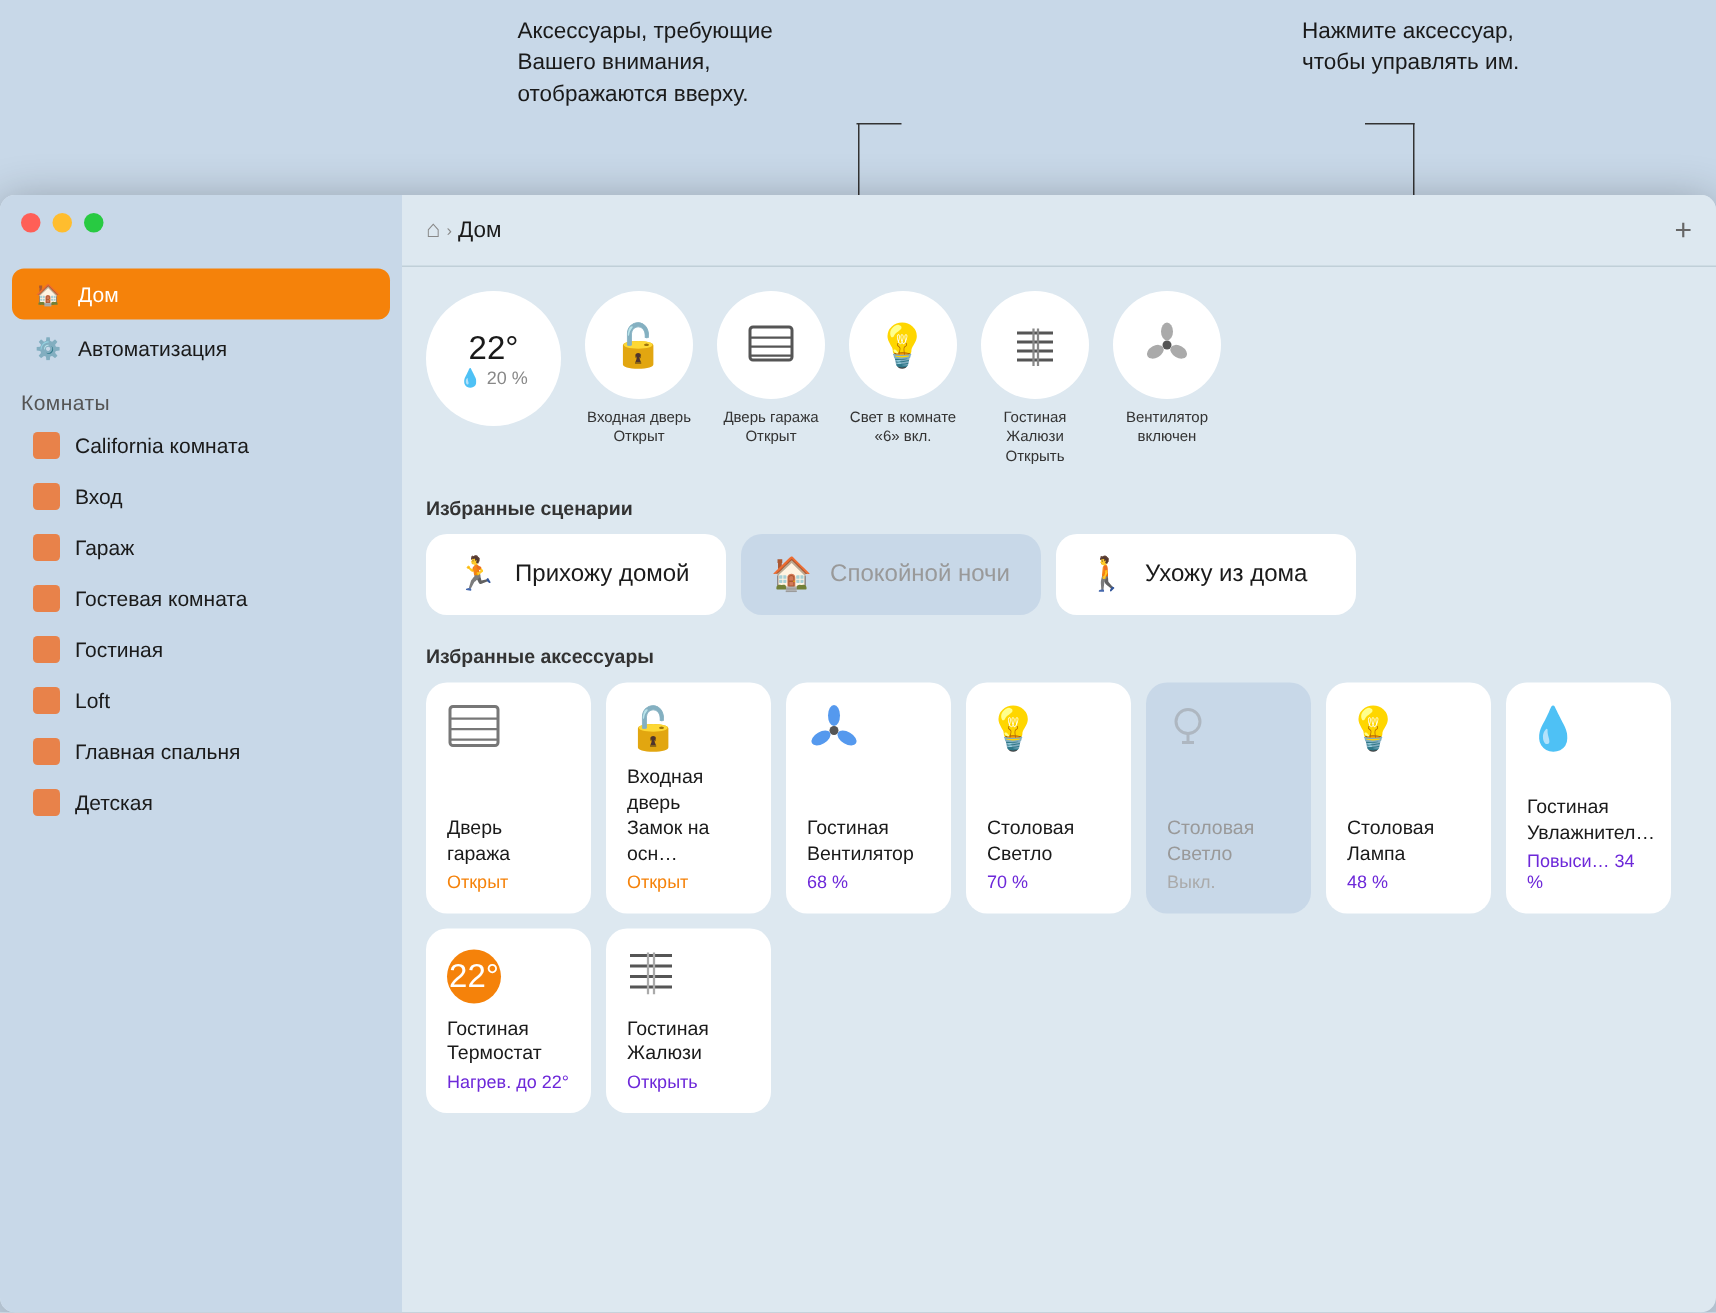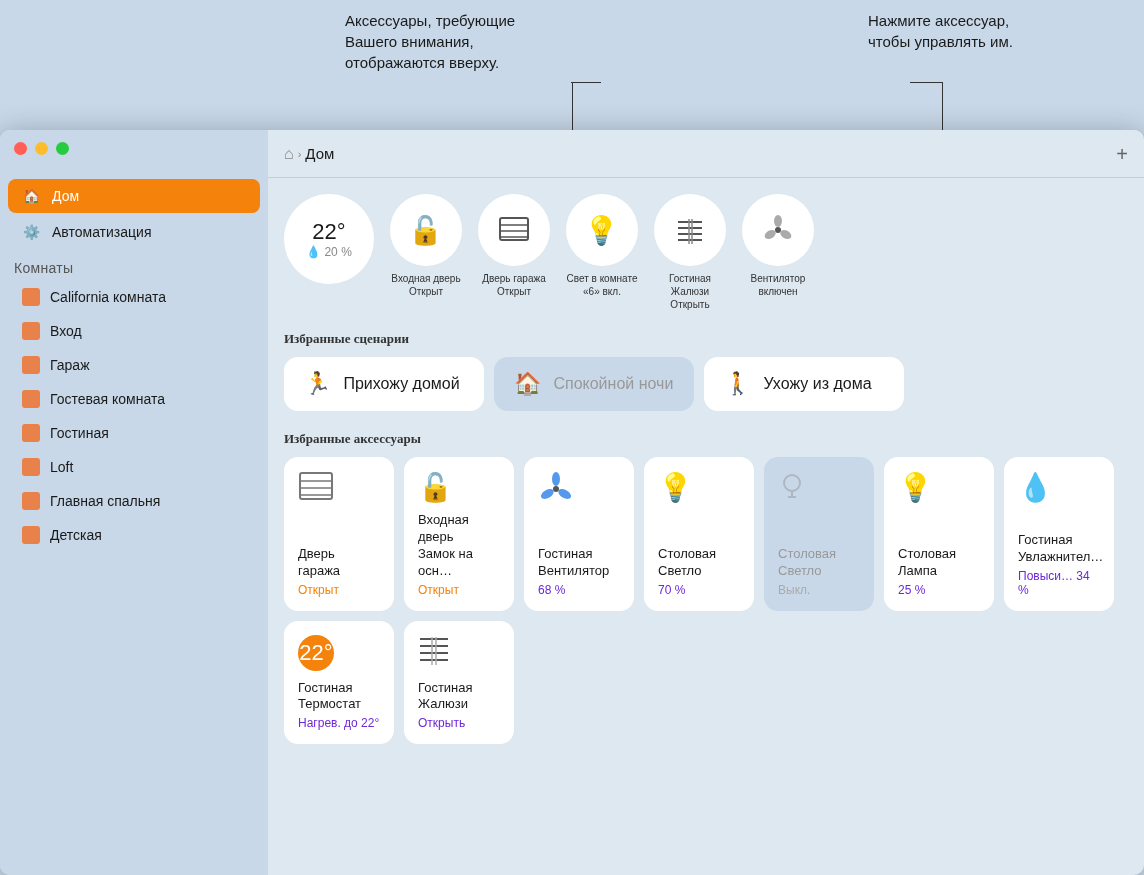--- a/index.html
+++ b/index.html
@@ -205,21 +205,20 @@
       line-height: 1.3;
     }
 
     
     .section-label {
       font-size: 13px;
       font-weight: 600;
       color: #333;
       margin-bottom: 10px;
       margin-top: 4px;
-      font-family: Liberation Serif, serif;
     }
 
     .scenes-grid {
       display: flex;
       flex-wrap: wrap;
       gap: 10px;
       margin-bottom: 20px;
     }
     .scene-btn {
       background: white;
@@ -496,21 +495,21 @@
           <div>
             <div class="acc-name">Столовая<br>Светло</div>
             <div class="acc-status">Выкл.</div>
           </div>
         </div>
 
         <div class="acc-card">
           <div class="acc-icon">💡</div>
           <div>
             <div class="acc-name">Столовая<br>Лампа</div>
-            <div class="acc-status">25 %</div>
+            <div class="acc-status">48 %</div>
           </div>
         </div>
 
         <div class="acc-card">
           <div class="acc-icon">💧</div>
           <div>
             <div class="acc-name">Гостиная<br>Увлажнител…</div>
             <div class="acc-status">Повыси… 34 %</div>
           </div>
         </div>

